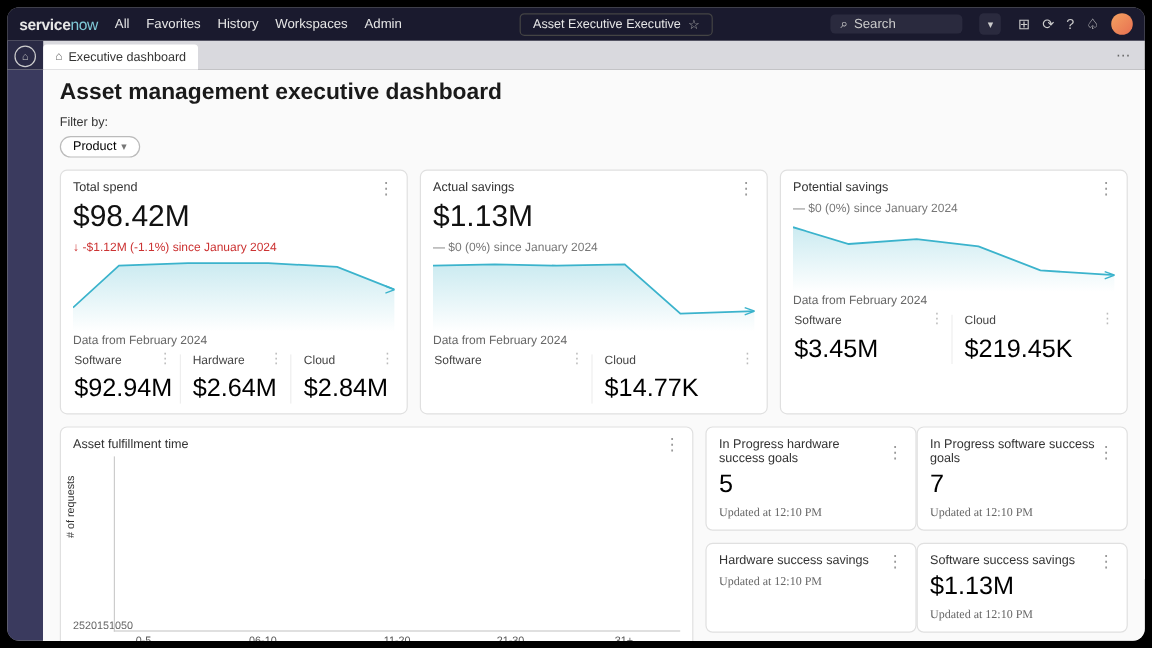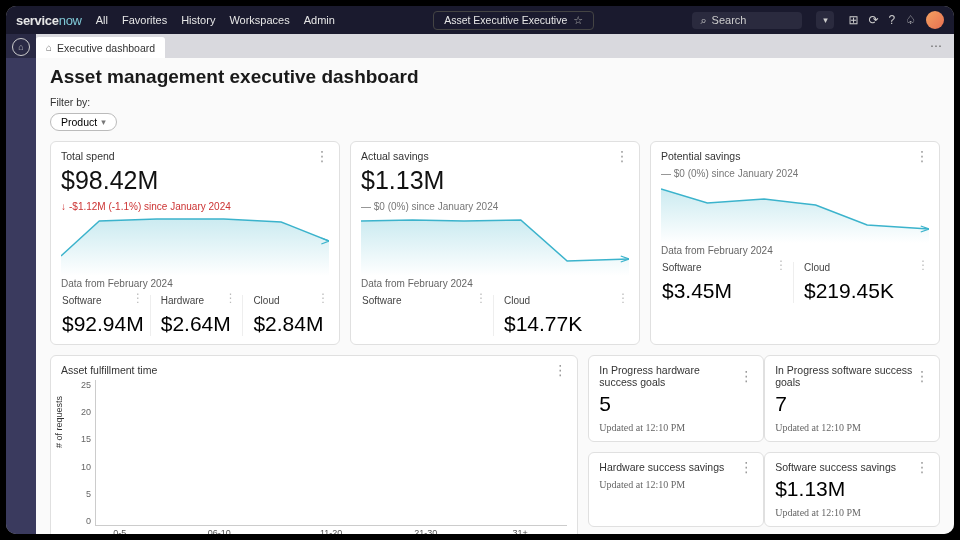--- a/index.html
+++ b/index.html
@@ -50,21 +50,21 @@
   .row1 .card { flex:1; }
   
   .row2 .barcard { flex:1.44; }
   .row2 .rightcol { flex:1; display:flex; flex-direction:column; gap:10px; }
   .row2 .minirow { display:flex; }
   .row2 .minirow .card { flex:1; }
   .minival { font-size:21px; font-weight:400; margin-top:4px; }
   .updated { font-size:10px; color:#666; margin-top:6px;font-family:Liberation Serif, serif; }
   
   .barwrap { height:150px; display:flex; padding:4px 0 0 0; }
-  .yaxis { width:34px; display:flex; flex-direction:column; justify-content:space-between; align-items:flex-end; font-size:9px; color:#666; padding-right:4px; position:relative; }
+  .yaxis { width:34px; display:flex; flex-direction:row; justify-content:space-between; align-items:flex-end; font-size:9px; color:#666; padding-right:4px; position:relative; }
   .yaxis .ylab { position:absolute; left:-2px; top:50%; transform:rotate(-90deg) translateX(10px); transform-origin:left; font-size:9px; color:#333; white-space:nowrap;}
   .plot { flex:1; border-left:1px solid #ccc; border-bottom:1px solid #ccc; display:flex; align-items:flex-end; justify-content:space-around; padding:0 6px; position:relative; }
   .barcol { width:58px; display:flex; flex-direction:column; align-items:stretch; justify-content:flex-end; }
   .seg { width:100%; }
   .seg.hw { background:#1f9bd1; }
   .seg.sw { background:#f26322; }
   .xticks { display:flex; justify-content:space-around; font-size:9px; color:#555; margin-top:2px; padding-left:34px;}
   .xlabel { text-align:center; font-size:9px; color:#333; margin-top:1px; }
   
   svg.spark { width:100%; height:100%; }

